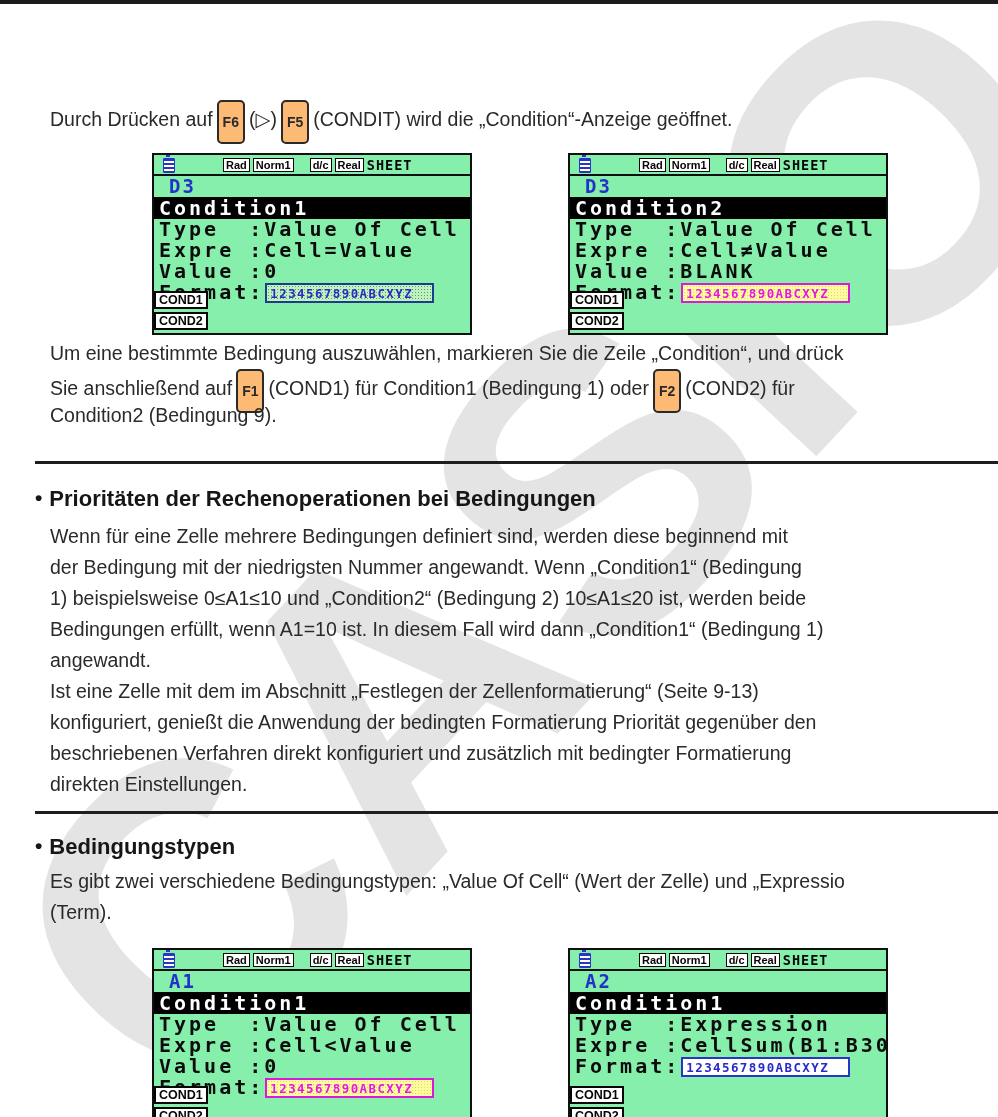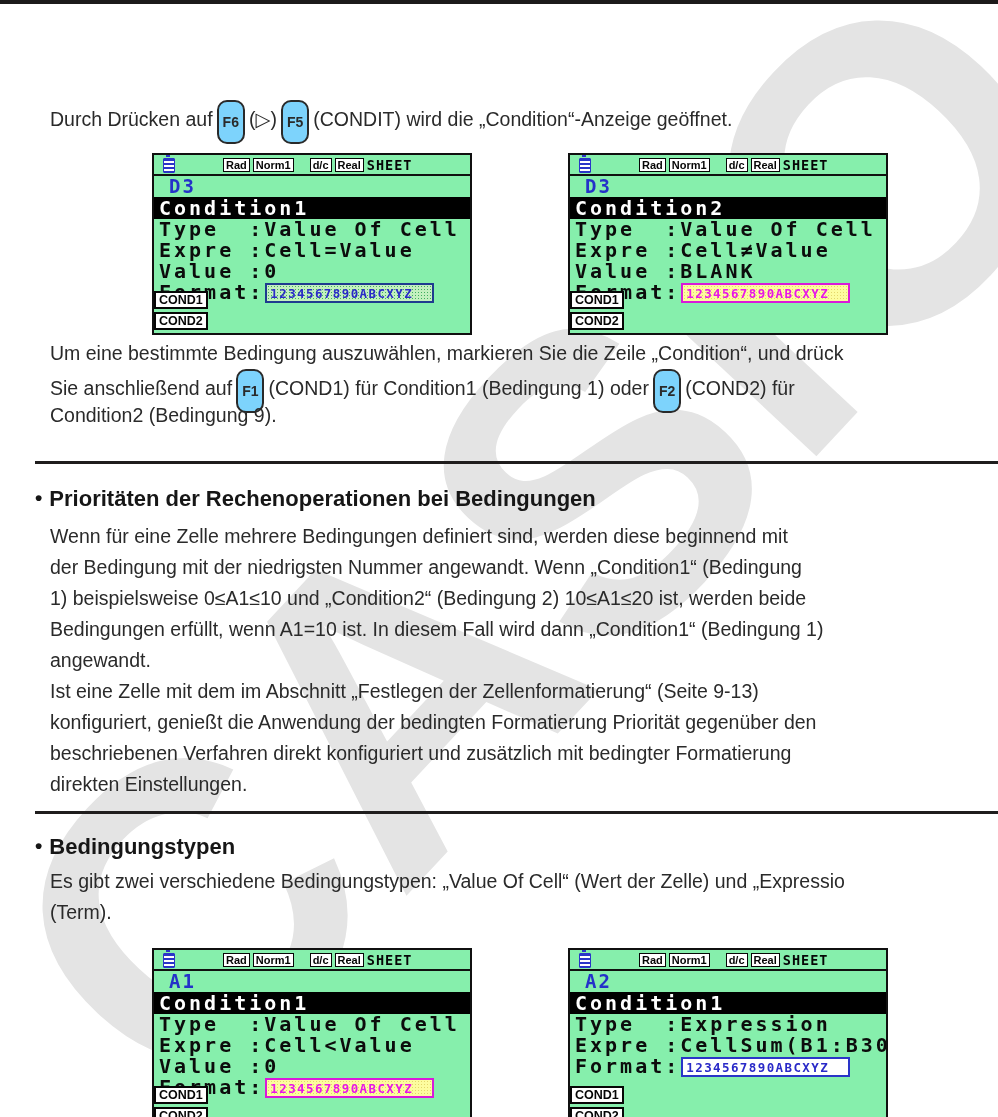--- a/index.html
+++ b/index.html
@@ -8,23 +8,23 @@
   .topbar{position:absolute;left:0;top:0;width:998px;height:4px;background:#1c1a1a;z-index:2;}
   .watermark{position:absolute;left:-170px;top:330px;width:1420px;z-index:0;
              font:bold 420px "Liberation Sans",sans-serif;color:#e4e4e4;line-height:1;
              text-align:center;transform:rotate(-47deg);transform-origin:50% 50%;
              user-select:none;}
   .content{position:absolute;left:0;top:0;width:998px;height:1117px;z-index:1;}
 
   
   .para{position:absolute;font-size:19.5px;color:#2a2a2a;}
   .bline{height:31px;line-height:31px;white-space:nowrap;}
-  .key{display:inline-block;border:2px solid #2a2a2a;border-radius:10px;
+  .key{display:inline-block;border:2px solid #2a2a2a;border-radius:5px;
        font:bold 14px "Liberation Sans",sans-serif;line-height:16px;padding:12px 4px;
-       margin:0 4px;vertical-align:-1px;background:#7dd3fc;}
+       margin:0 4px;vertical-align:-1px;background:#fdba74;}
   .rule{position:absolute;left:35px;width:963px;height:3px;background:#1f1d1d;}
   .sec-h{position:absolute;left:35px;font:bold 22px "Liberation Sans",sans-serif;color:#161616;
          white-space:nowrap;}
   .sec-h .bullet{font-size:21px;margin-right:7px;vertical-align:1px;}
 
   
   .calc{position:absolute;width:320px;height:182px;background:#86efac;border:2px solid #101010;
         box-sizing:border-box;font-family:"DejaVu Sans Mono",monospace;overflow:hidden;margin-top:16px;}
   .status{height:19px;border-bottom:2px solid #101010;display:flex;align-items:center;
           padding:0 0 0 9px;}

